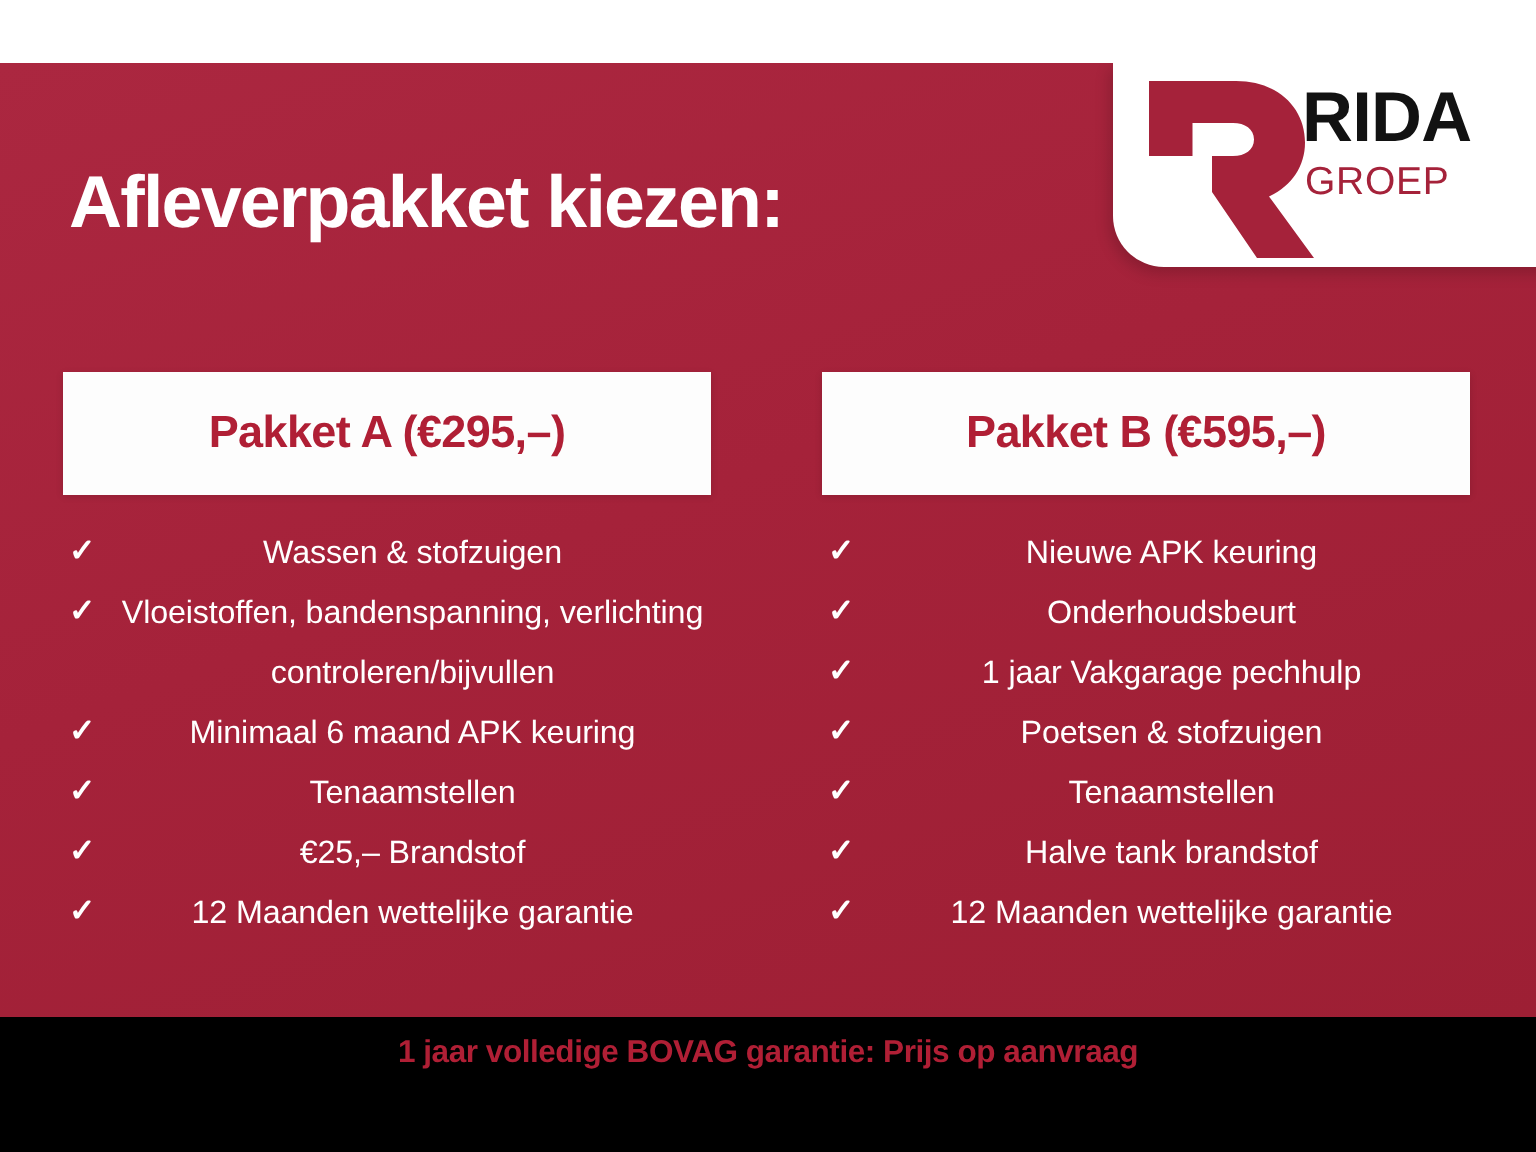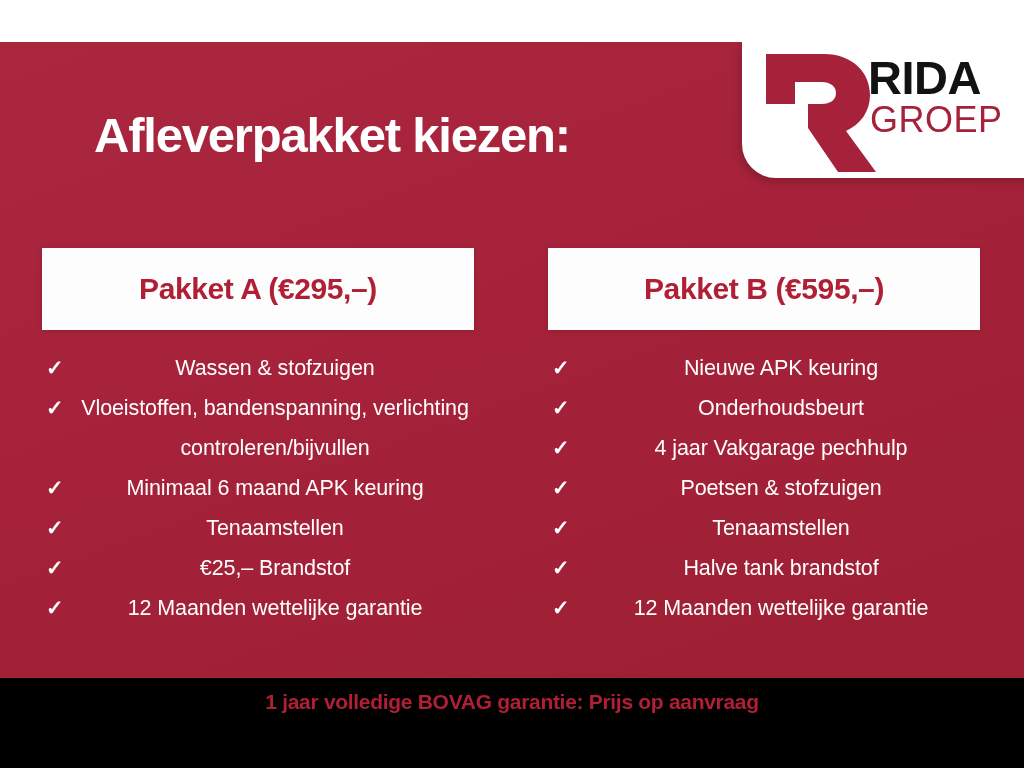--- a/index.html
+++ b/index.html
@@ -37,21 +37,20 @@
   
   .page-title {
     position: absolute;
     left: 46px;
     top: 32px;
     color: #ffffff;
     font-size: 49px;
     font-weight: bold;
     letter-spacing: -1.2px;
     white-space: nowrap;
-    margin-left: 48px;
   }
 
   
   .logo-panel {
     position: absolute;
     left: 742px;
     top: 0px;
     width: 314px;
     height: 136px;
     background: #ffffff;
@@ -74,21 +73,21 @@
   .logo-rida {
     display: block;
     font-size: 47px;
     font-weight: bold;
     color: #121212;
     letter-spacing: -0.5px;
     line-height: 52px;
   }
   .logo-groep {
     display: block;
-    font-size: 36px;
+    font-size: 26px;
     font-weight: normal;
     color: #a5223a;
     letter-spacing: 0.5px;
     line-height: 40px;
     margin-top: -4px;
     margin-left: 2px;
   }
 
   
   .columns {
@@ -222,21 +221,21 @@
           <li class="feature-item">
             <span class="check-icon">✓</span>
             <span class="feature-text">Nieuwe APK keuring</span>
           </li>
           <li class="feature-item">
             <span class="check-icon">✓</span>
             <span class="feature-text">Onderhoudsbeurt</span>
           </li>
           <li class="feature-item">
             <span class="check-icon">✓</span>
-            <span class="feature-text">4 jaar Vakgarage pechhulp</span>
+            <span class="feature-text">1 jaar Vakgarage pechhulp</span>
           </li>
           <li class="feature-item">
             <span class="check-icon">✓</span>
             <span class="feature-text">Poetsen &amp; stofzuigen</span>
           </li>
           <li class="feature-item">
             <span class="check-icon">✓</span>
             <span class="feature-text">Tenaamstellen</span>
           </li>
           <li class="feature-item">

